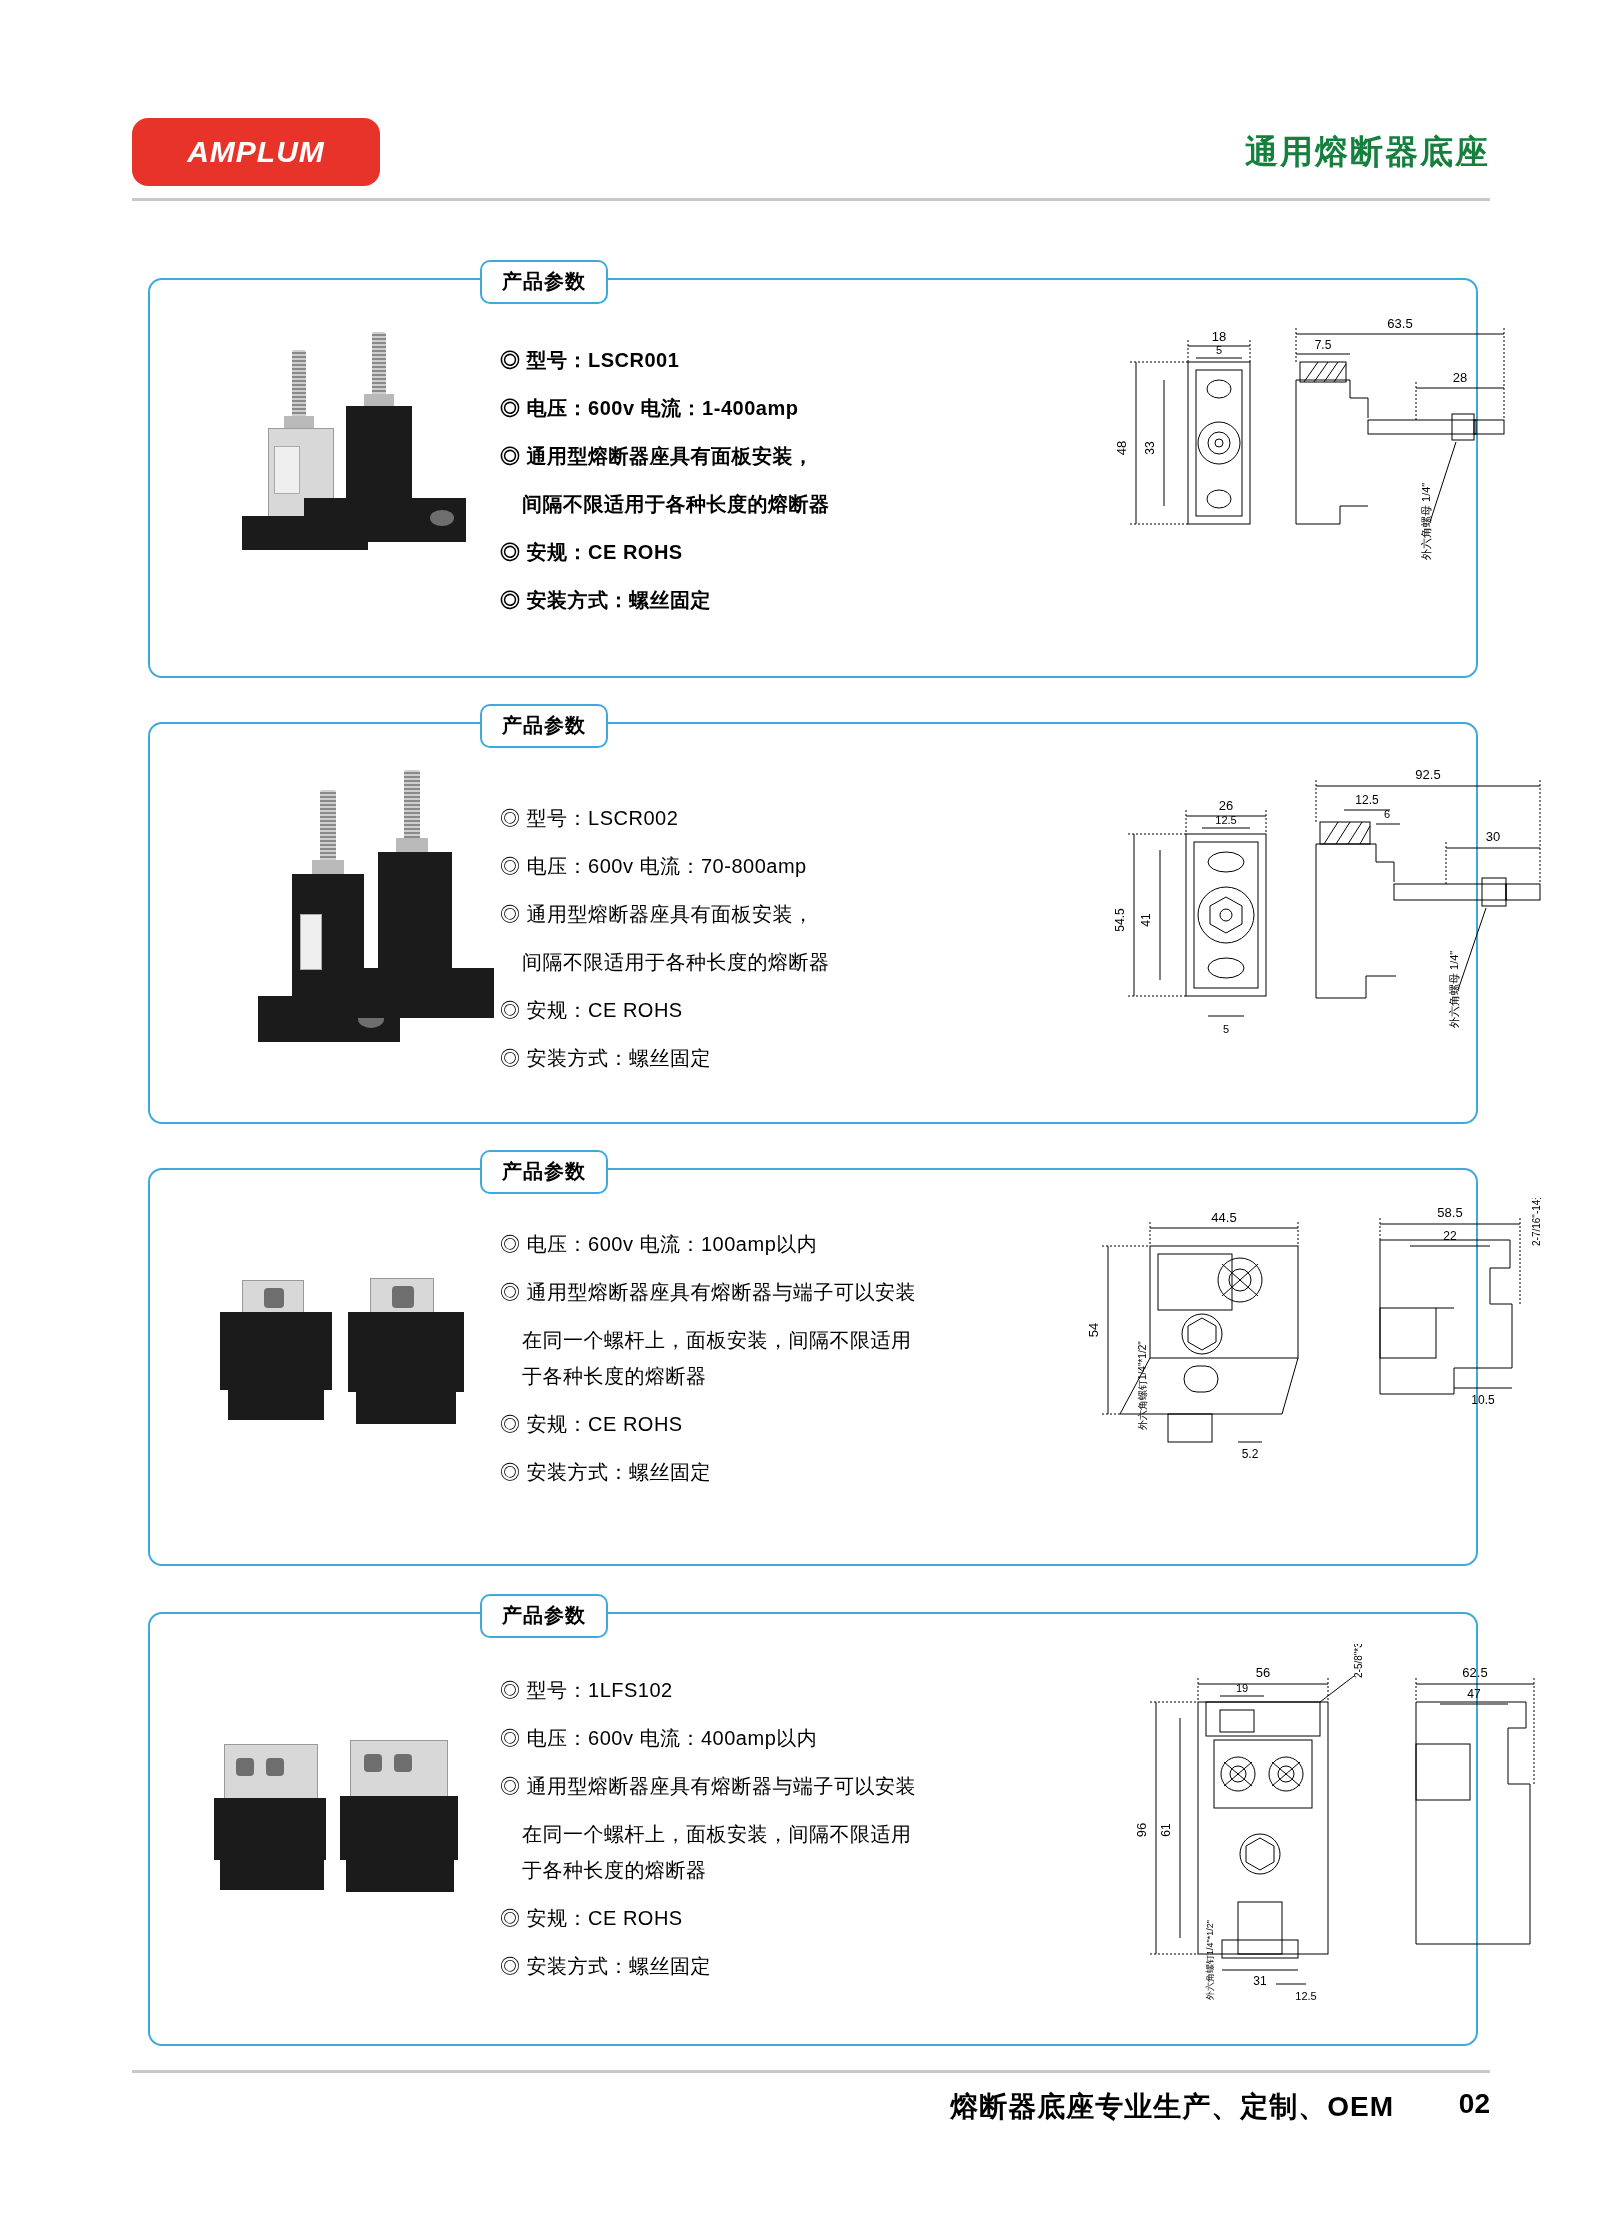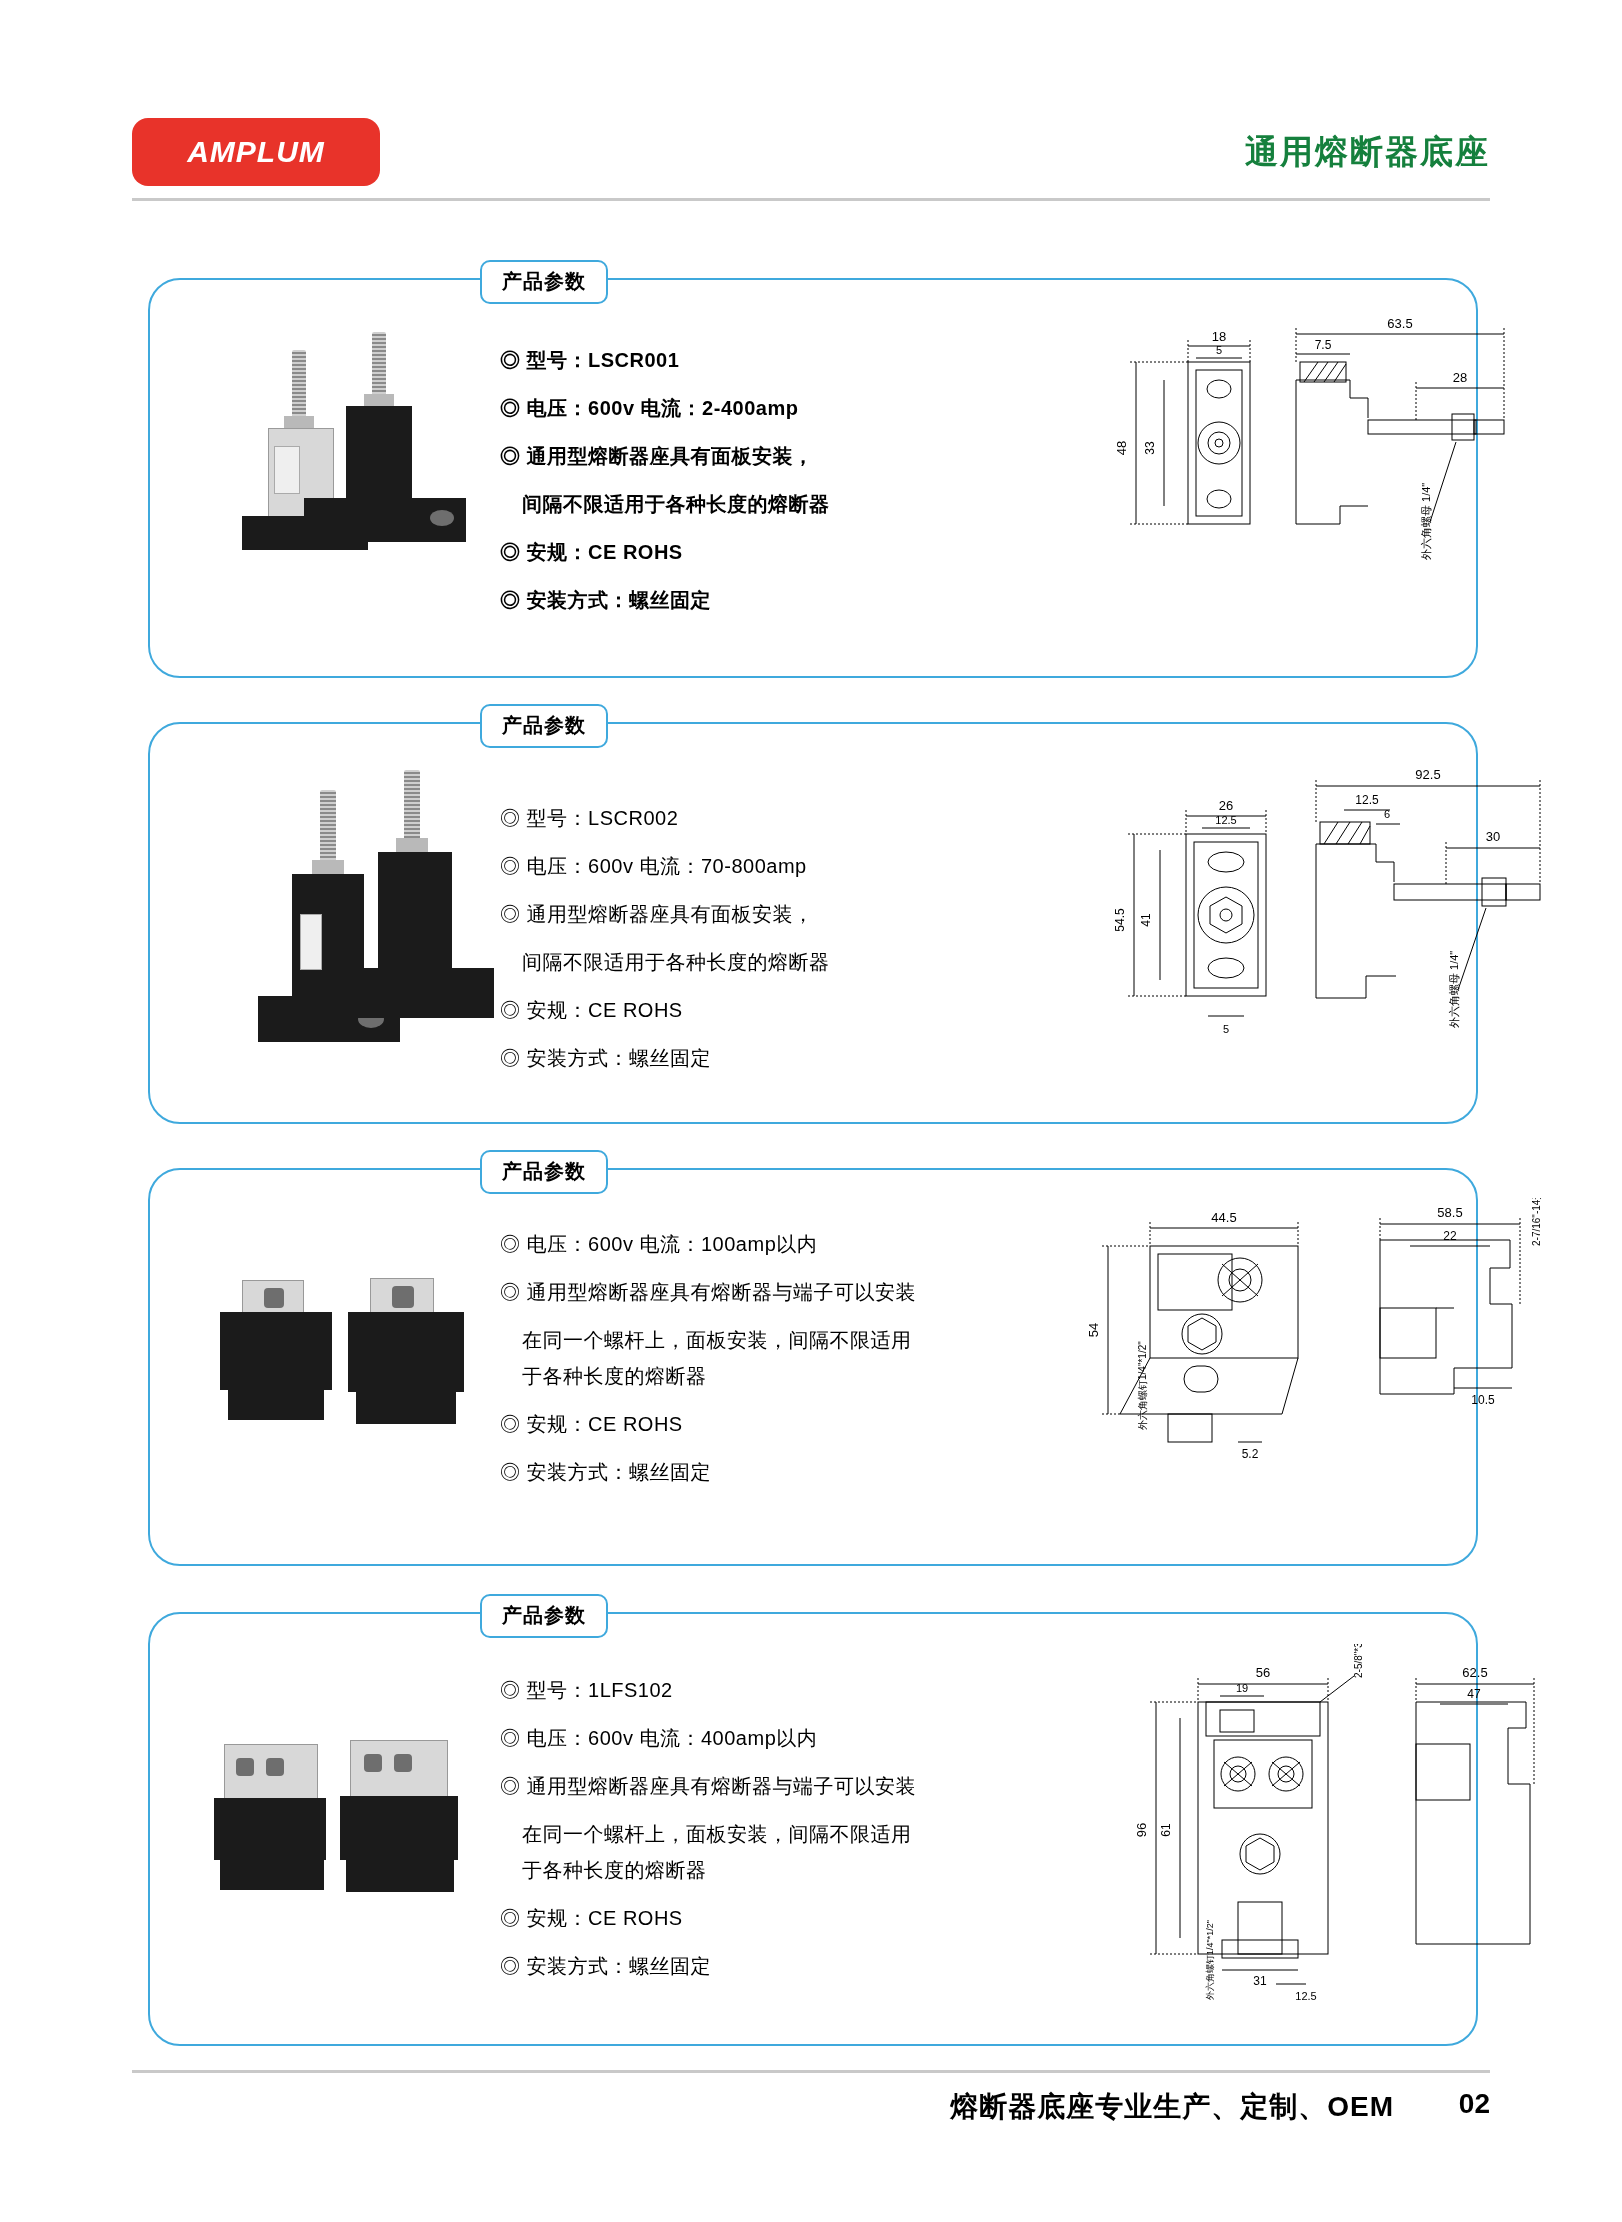--- a/index.html
+++ b/index.html
@@ -69,21 +69,21 @@
     height: 3px;
     background: #c9c9c9;
   }
 
   
   .card {
     position: absolute;
     left: 148px;
     width: 1330px;
     border: 2px solid #3fa9dd;
-    border-radius: 32px;
+    border-radius: 14px;
     box-sizing: border-box;
     background: #fff;
   }
   .card-label {
     position: absolute;
     top: -20px;
     left: 330px;
     background: #ffffff;
     border: 2px solid #3fa9dd;
     border-radius: 10px;
@@ -207,21 +207,21 @@
 
       <div class="stud" style="left:192px;top:4px;width:14px;height:66px;"></div>
       <div class="blk-silver" style="left:184px;top:66px;width:30px;height:14px;"></div>
       <div class="blk" style="left:166px;top:78px;width:66px;height:96px;"></div>
       <div class="blk" style="left:124px;top:170px;width:162px;height:44px;"></div>
       <div class="blk-gray" style="left:250px;top:182px;width:24px;height:16px;border-radius:50%;"></div>
     </div>
 
     <div class="spec-list" style="left:350px;top:62px;font-weight:bold;">
       <div class="spec-line">◎ 型号：LSCR001</div>
-      <div class="spec-line">◎ 电压：600v 电流：2-400amp</div>
+      <div class="spec-line">◎ 电压：600v 电流：1-400amp</div>
       <div class="spec-line">◎ 通用型熔断器座具有面板安装，</div>
       <div class="spec-sub" style="margin-bottom:12px;">间隔不限适用于各种长度的熔断器</div>
       <div class="spec-line">◎ 安规：CE ROHS</div>
       <div class="spec-line">◎ 安装方式：螺丝固定</div>
     </div>
 
     <div class="draw" style="left:950px;top:30px;">
       <svg width="520" height="340" viewBox="0 0 520 340">
         <g stroke="#000" fill="none" stroke-width="1">
 

